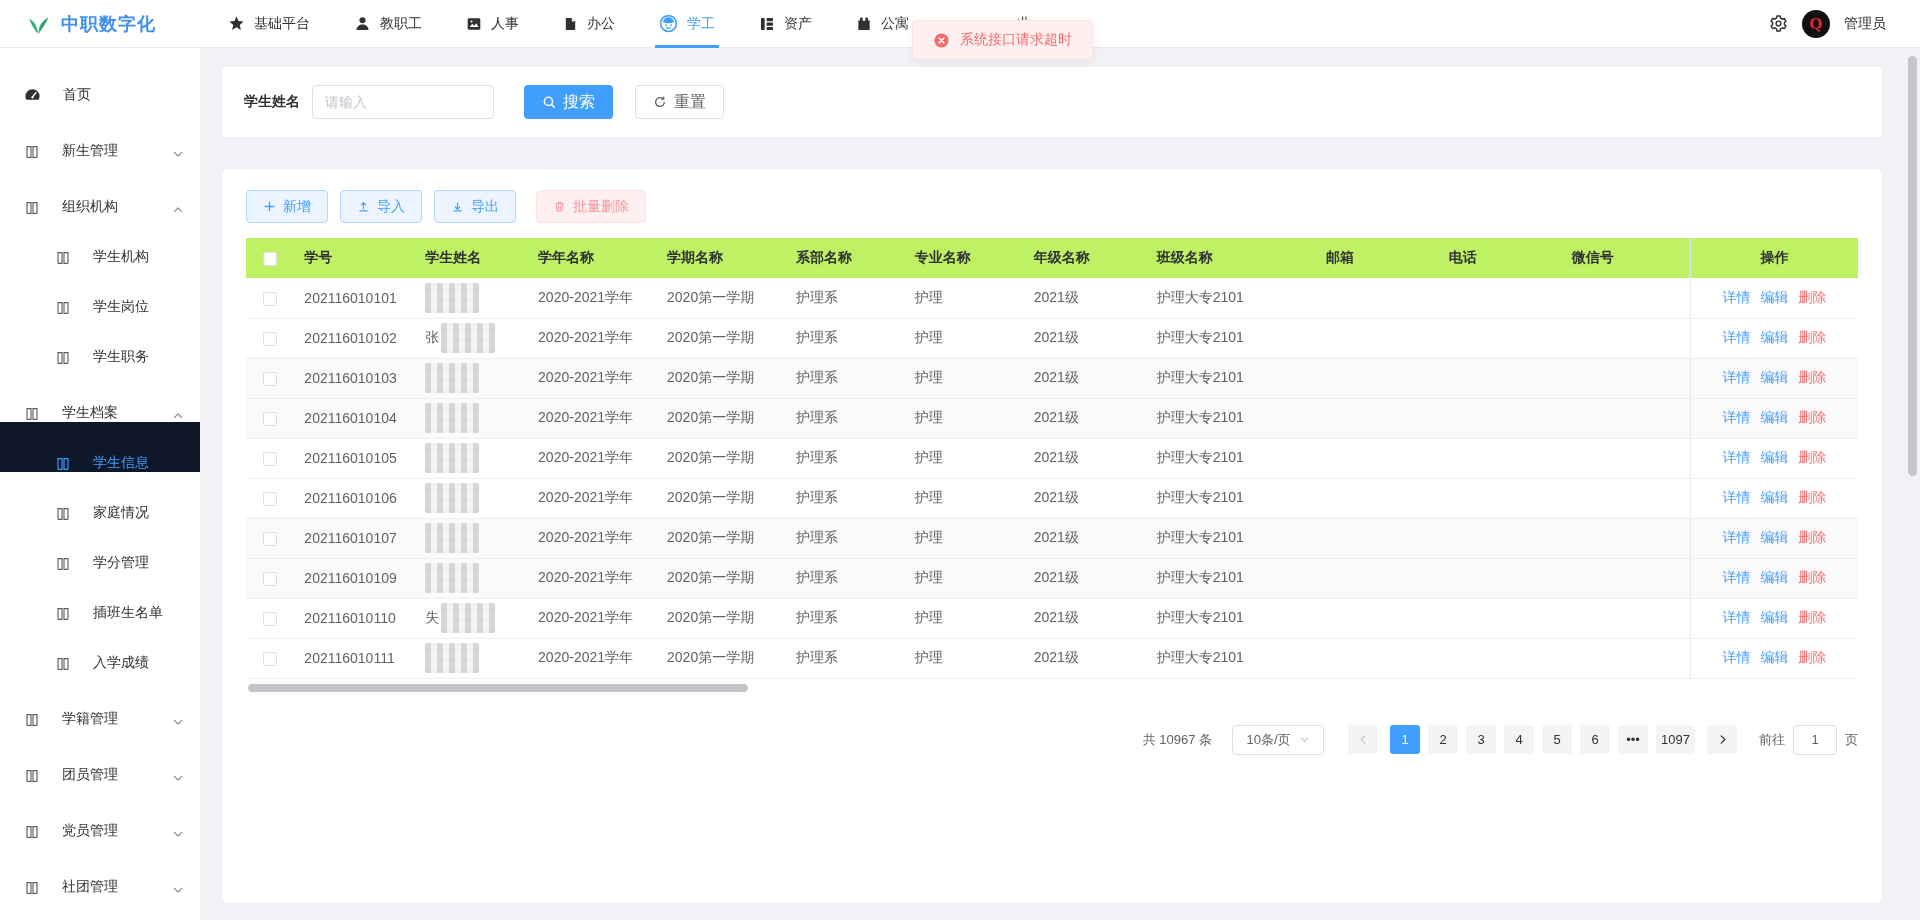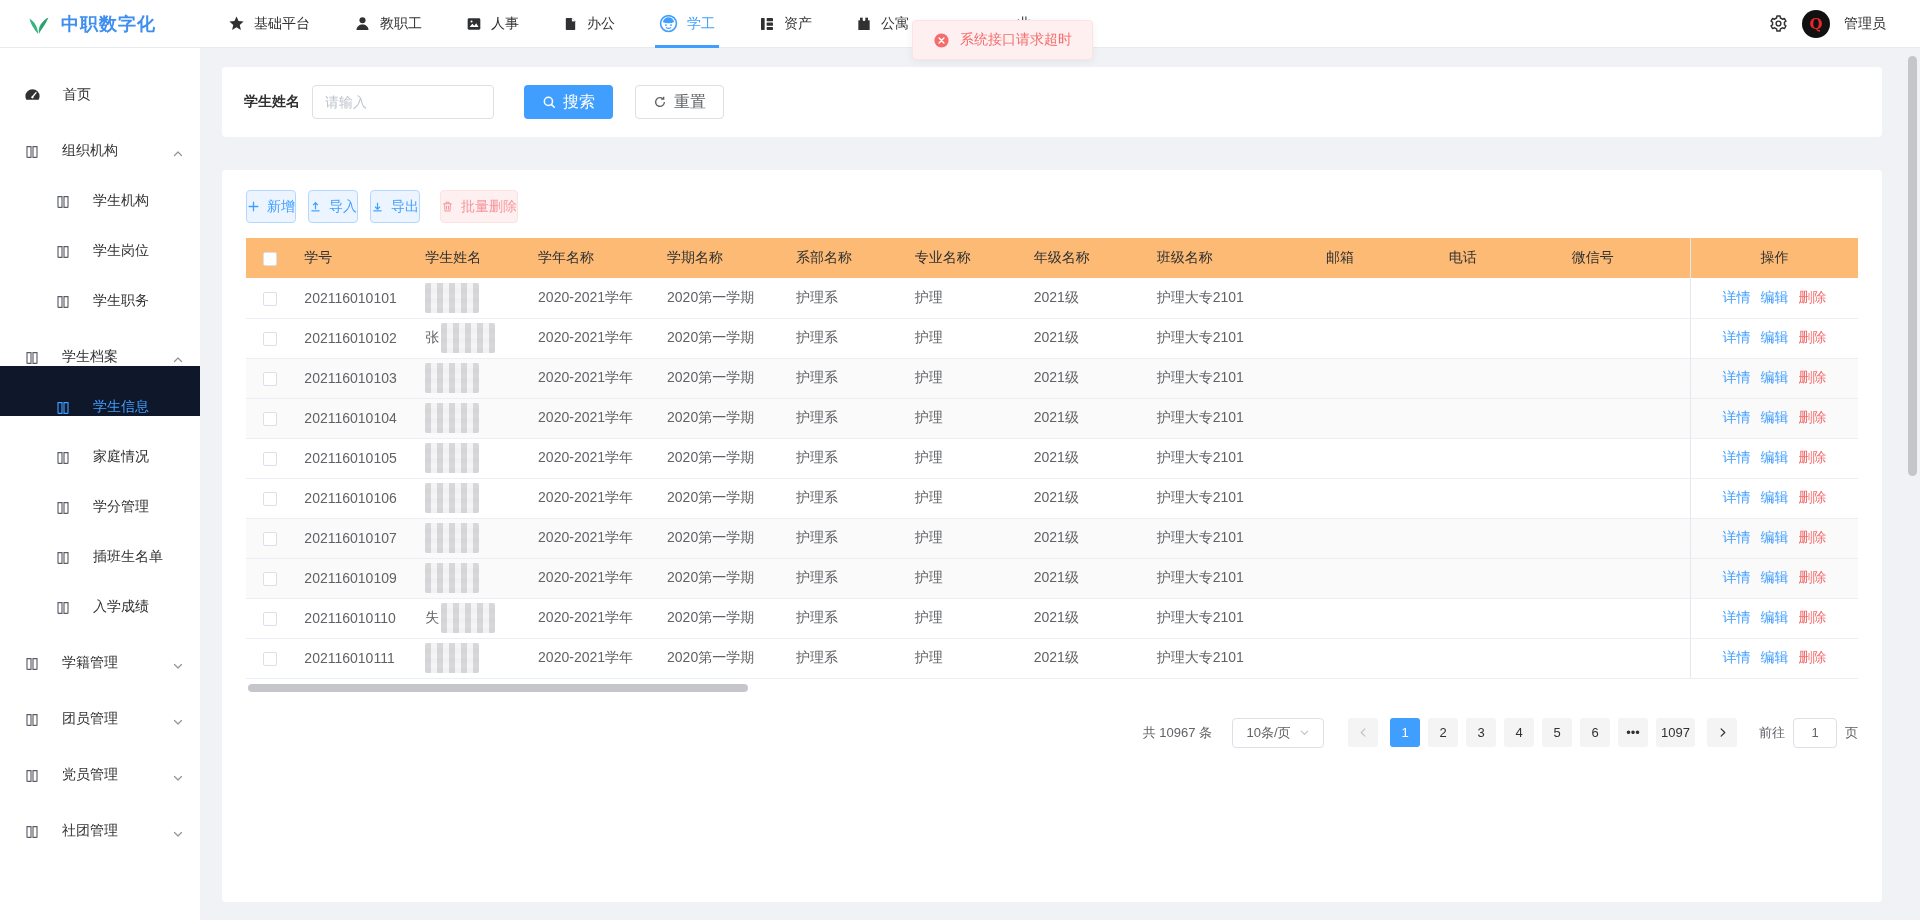--- a/index.html
+++ b/index.html
@@ -78,29 +78,29 @@
     display:inline-flex; align-items:center; justify-content:center; gap:7px;
     font-size:16px; cursor:pointer; padding:0 17px;
     font-family:"Liberation Sans","DejaVu Sans",sans-serif;
   }
   .btn-primary { background:#409eff; color:#fff; margin-left:18px; }
   .btn-plain { background:#fff; color:#606266; border-color:#dcdfe6; margin-left:10px; }
 
   .table-card { margin:33px 38px 0 22px; height:732px; padding:20px 24px; }
   .toolbar { display:flex; gap:12px; margin-bottom:15px; }
   .tbtn {
-    height:33px; padding:0 0; border-radius:4px; font-size:14px;
+    height:33px; padding:0 16px; border-radius:4px; font-size:14px;
     display:inline-flex; align-items:center; gap:7px; cursor:pointer;
     background:#ecf5ff; border:1px solid #b3d8ff; color:#409eff;
   }
   .tbtn.danger { background:#fef0f0; border-color:#fde2e2; color:#f5989d; cursor:not-allowed; margin-left:8px; }
 
   table { width:100%; border-collapse:collapse; table-layout:fixed; }
   th, td { height:40px; padding:0 10px; font-size:14px; text-align:left; overflow:hidden; white-space:nowrap; }
-  thead th { background:#fdba74; color:#303133; font-weight:normal; }
+  thead th { background:#bef264; color:#303133; font-weight:bold; }
   tbody td { color:#606266; border-bottom:1px solid #ebeef5; }
   tr.striped td { background:#fafafa; }
   .col-check { text-align:center; }
   .ops-col { border-left:1px solid #e4e7ed; text-align:center; }
   .checkbox {
     width:14px; height:14px; border:1px solid #dcdfe6; border-radius:2px; background:#fff;
     display:inline-block; cursor:pointer; vertical-align:middle;
   }
   .blur-name {
     display:inline-block; vertical-align:middle; width:54px; height:30px; border-radius:2px;
@@ -111,21 +111,21 @@
   }
   .name-prefix { vertical-align:middle; margin-right:2px; }
   .op-link { cursor:pointer; margin:0 5px; color:#409eff; }
   .op-link.danger { color:#f56c6c; }
 
   .h-scrollbar { height:8px; margin-top:5px; position:relative; }
   .h-thumb { position:absolute; left:2px; top:0; width:500px; height:8px; background:#c4c6cb; border-radius:4px; cursor:pointer; }
 
   .pagination {
     display:flex; align-items:center; justify-content:flex-end; gap:12px;
-    margin-top:26px; color:#606266; font-size:13px;
+    margin-top:33px; color:#606266; font-size:13px;
   }
   .pg-total { margin-right:8px; font-size:13px; color:#606266; }
   .pg-size {
     width:92px; height:30px; border:1px solid #dcdfe6; border-radius:4px;
     display:flex; align-items:center; justify-content:center; gap:8px; cursor:pointer; color:#606266;
     margin-right:12px;
   }
   .pg-btn {
     min-width:30px; height:29px; padding:0 5px; background:#f4f4f5; border-radius:3px;
     display:inline-flex; align-items:center; justify-content:center;
@@ -258,20 +258,34 @@
 <aside class="sidebar" id="sidebar">
     <div class="side-item top">
       <span class="ic">
         <svg width="17" height="17" viewBox="0 0 24 24">
           <path d="M12 3a10 10 0 0 1 10 10c0 1.8-.5 3.5-1.3 5H3.3A10.1 10.1 0 0 1 2 13 10 10 0 0 1 12 3z" fill="#303133"></path>
           <path d="M11.5 14.5L17 8" stroke="#fff" stroke-width="2" stroke-linecap="round"></path>
           <circle cx="12" cy="14.5" r="1.6" fill="#fff"></circle>
         </svg>
       </span>
       <span class="lbl">首页</span>
+    </div>
+    <div class="side-item top">
+      <span class="ic">
+        <svg width="16" height="16" viewBox="0 0 24 24" class="book-svg">
+          <path class="book-stroke" d="M4.5 4h6v16h-5a1 1 0 0 1-1-1z" fill="none" stroke="#5a5e66" stroke-width="1.7"></path>
+          <path class="book-stroke" d="M13.5 4h6v15a1 1 0 0 1-1 1h-5z" fill="none" stroke="#5a5e66" stroke-width="1.7"></path>
+        </svg>
+      </span>
+      <span class="lbl">新生管理</span>
+      <span class="ic chev">
+        <svg width="12" height="12" viewBox="0 0 24 24">
+          <path d="M5 9l7 7 7-7" fill="none" stroke="#909399" stroke-width="2.4" stroke-linecap="round" stroke-linejoin="round"></path>
+        </svg>
+      </span>
     </div>
     <div class="side-item top">
       <span class="ic">
         <svg width="16" height="16" viewBox="0 0 24 24" class="book-svg">
           <path class="book-stroke" d="M4.5 4h6v16h-5a1 1 0 0 1-1-1z" fill="none" stroke="#5a5e66" stroke-width="1.7"></path>
           <path class="book-stroke" d="M13.5 4h6v15a1 1 0 0 1-1 1h-5z" fill="none" stroke="#5a5e66" stroke-width="1.7"></path>
         </svg>
       </span>
       <span class="lbl">组织机构</span>
       <span class="ic chev">

